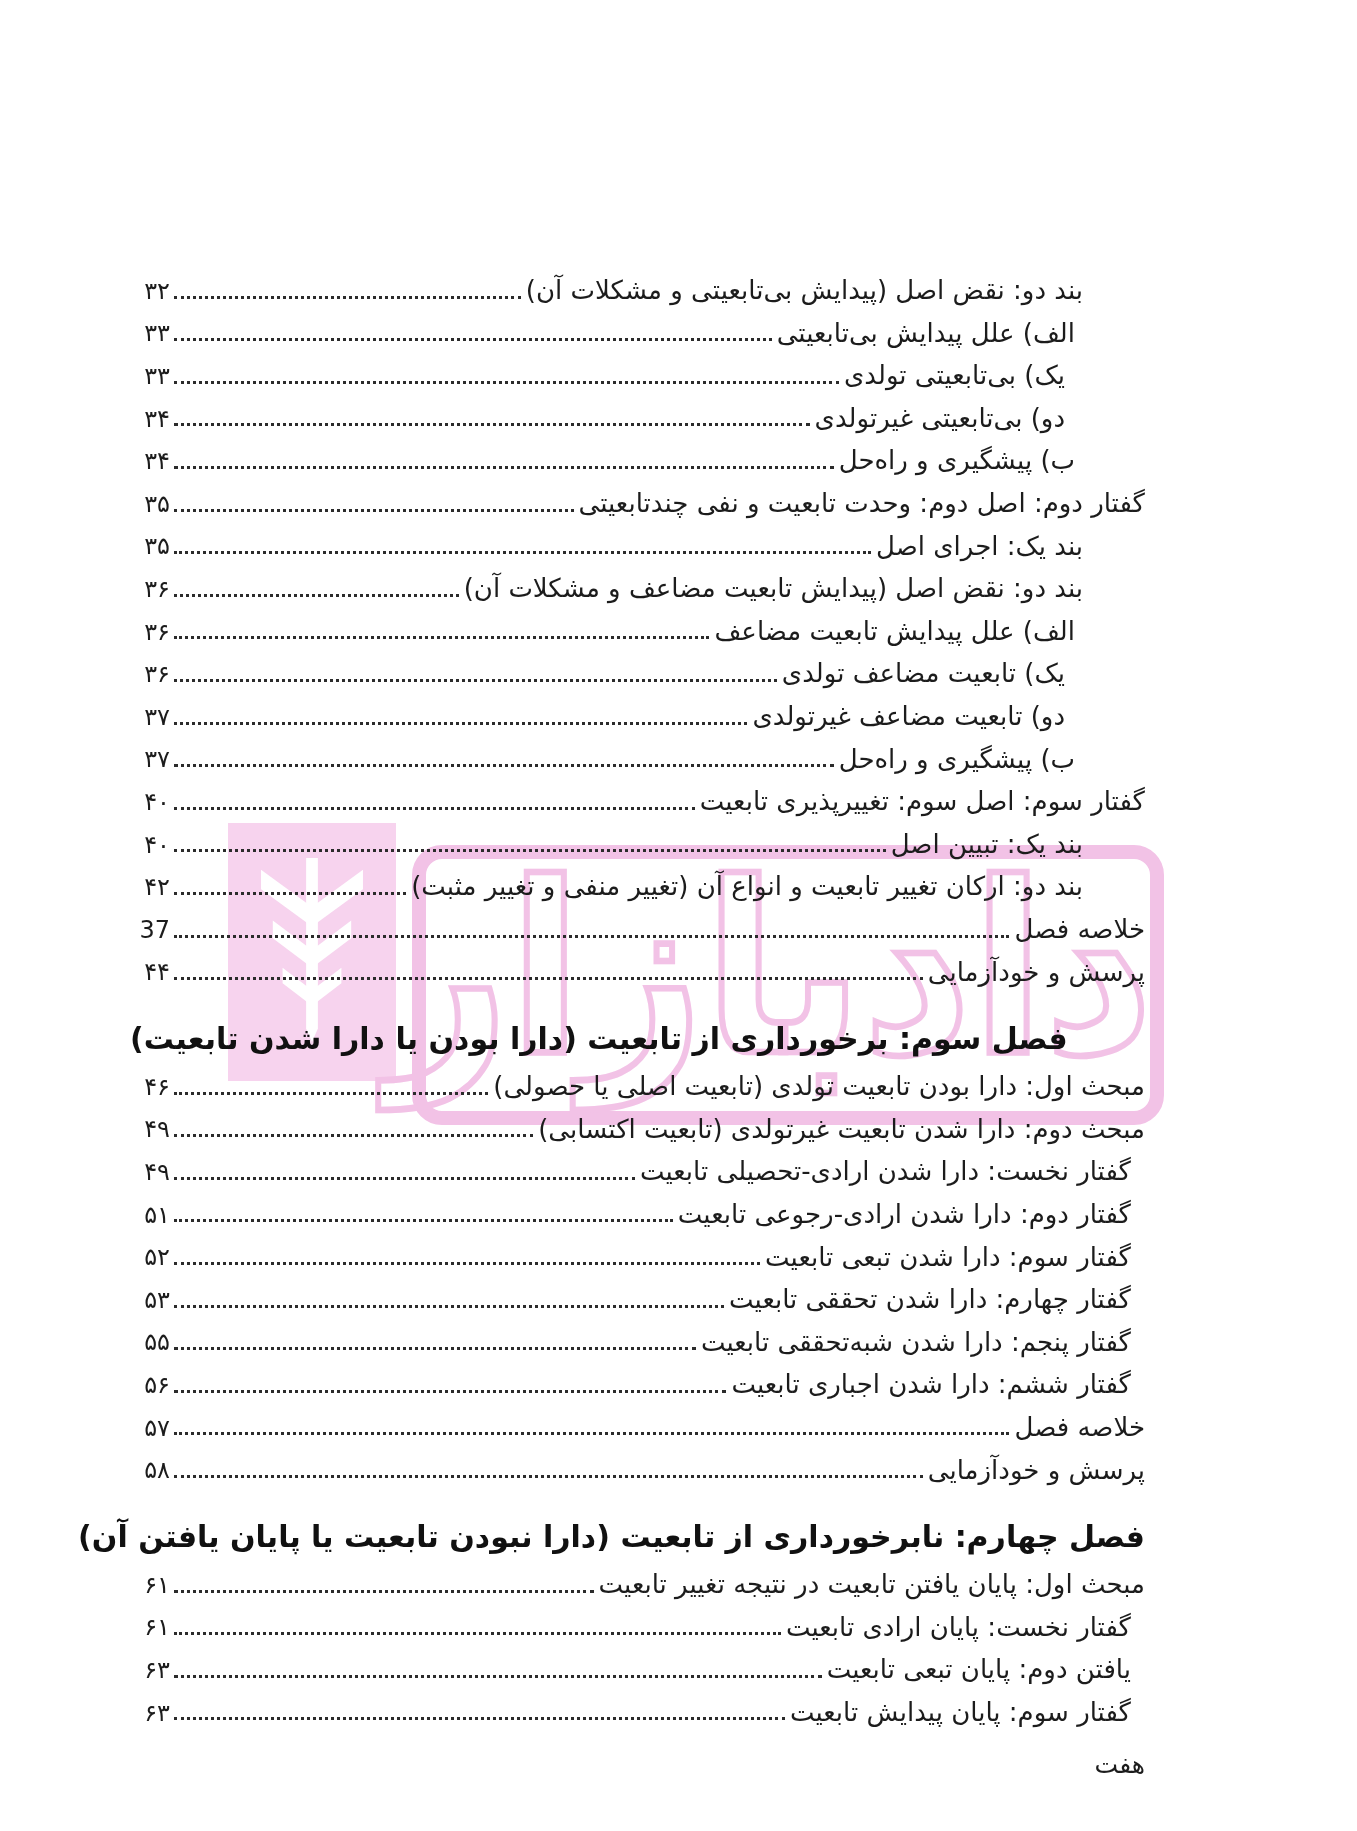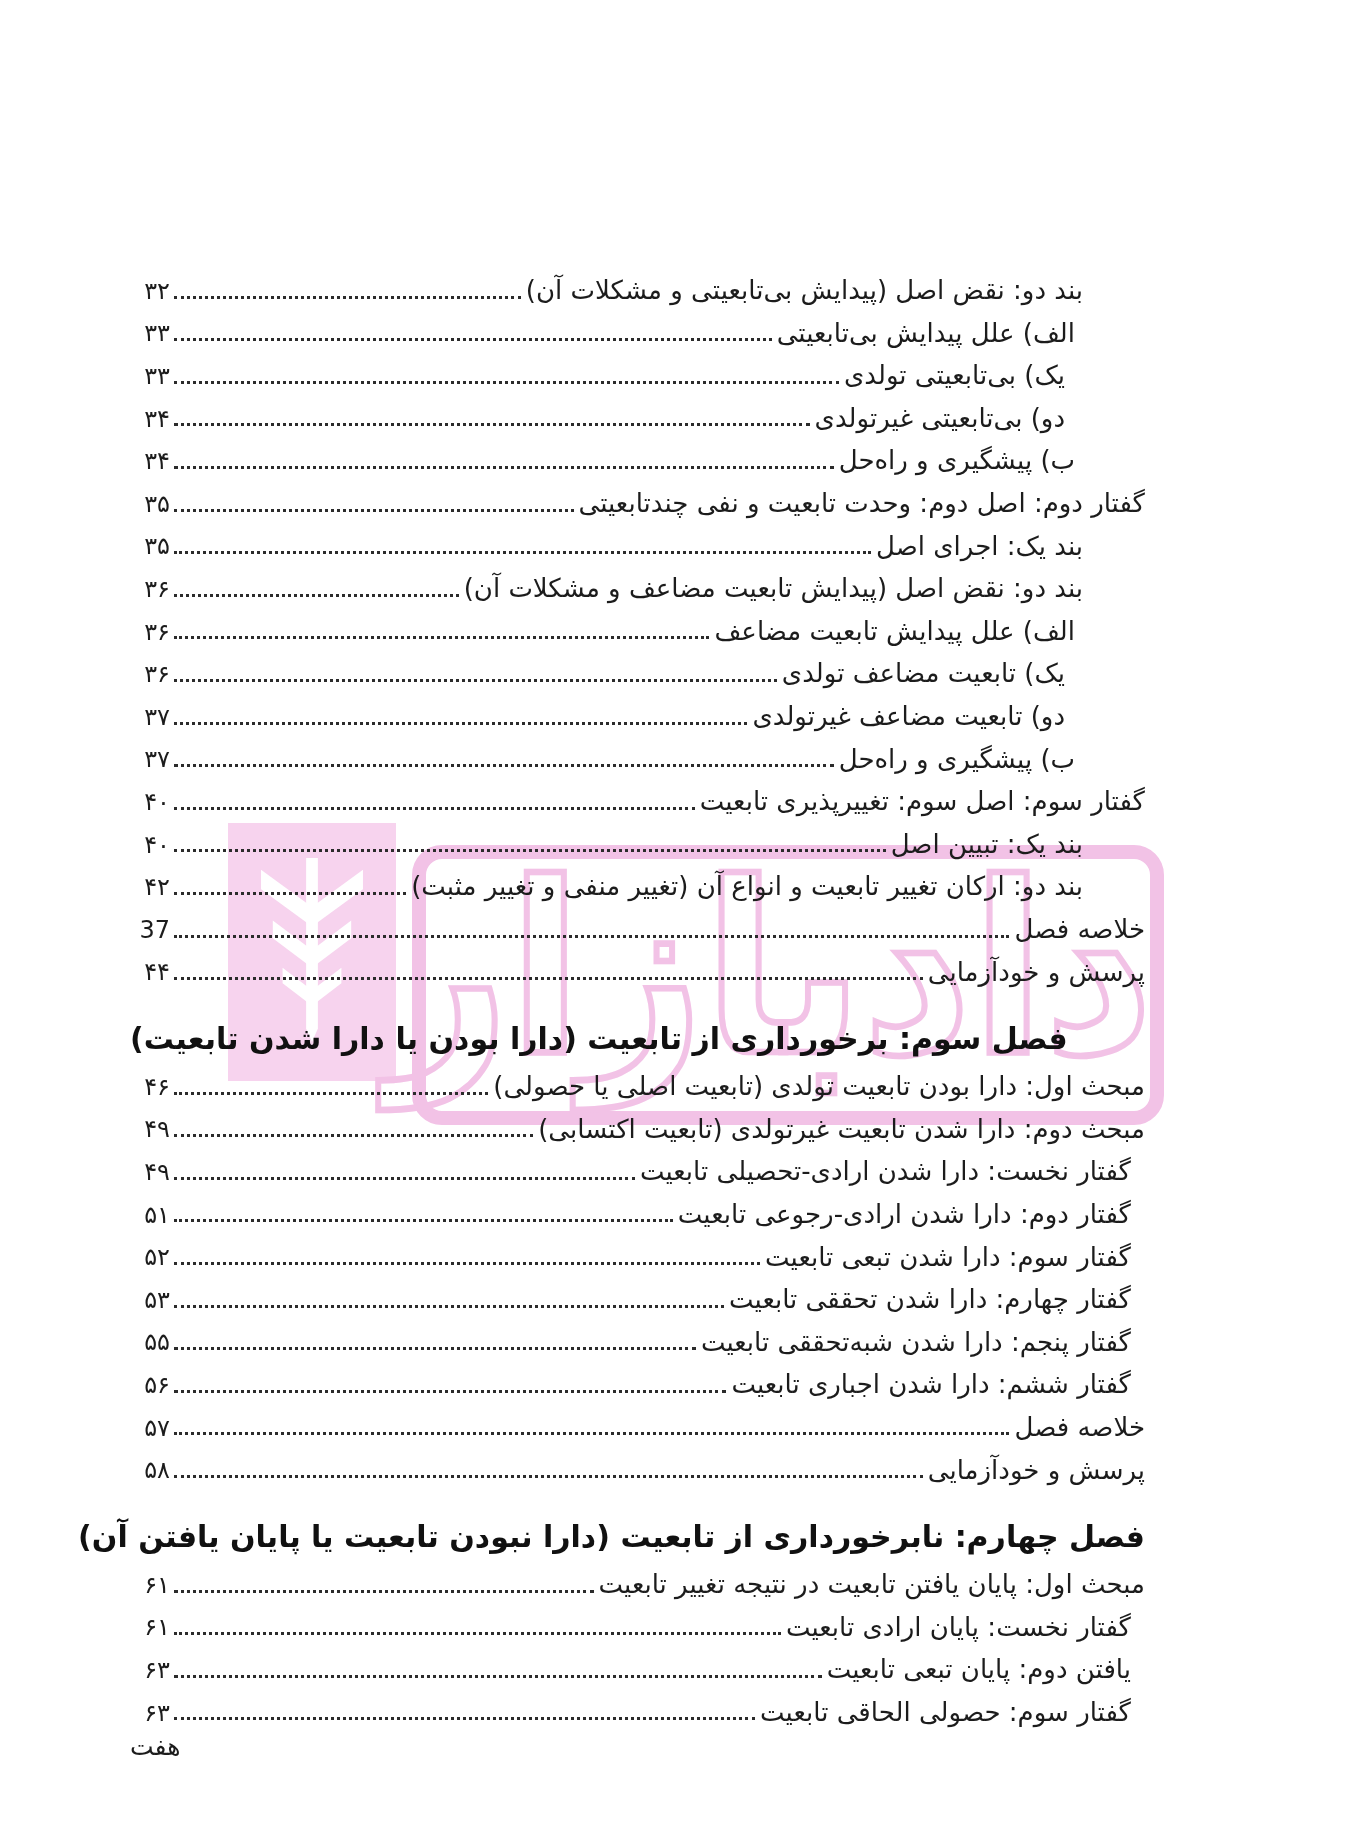--- a/index.html
+++ b/index.html
@@ -57,21 +57,21 @@
   .lvlg{padding-right:14px;}
   .lvlb{padding-right:62px;}
   .lvla{padding-right:70px;}
   .lvl1{padding-right:80px;}
   .chapter{
     height:46px;margin-top:26px;
     text-align:left;font-weight:bold;font-size:30px;color:#111;
     line-height:46px;white-space:nowrap;
   }
   .footer{
-    margin-top:2px;text-align:left;
+    margin-top:20px;text-align:right;
     font-size:25px;color:#1c1c1c;
   }
 </style>
 </head>
 <body>
 
 <div class="page">
 
   <div class="wm">
     <div class="wm-square">
@@ -242,21 +242,21 @@
         <span class="t">گفتار نخست: پایان ارادی تابعیت</span>
         <span class="dots"></span>
         <span class="n">۶۱</span>
       </div>
     <div class="row lvlg">
         <span class="t">یافتن دوم: پایان تبعی تابعیت</span>
         <span class="dots"></span>
         <span class="n">۶۳</span>
       </div>
     <div class="row lvlg">
-        <span class="t">گفتار سوم: حصولی الحاقی تابعیت</span>
+        <span class="t">گفتار سوم: پایان پیدایش تابعیت</span>
         <span class="dots"></span>
         <span class="n">۶۳</span>
       </div>
 
     <div class="footer">هفت</div>
 
   </div>
 </div>
 
 </body></html>

